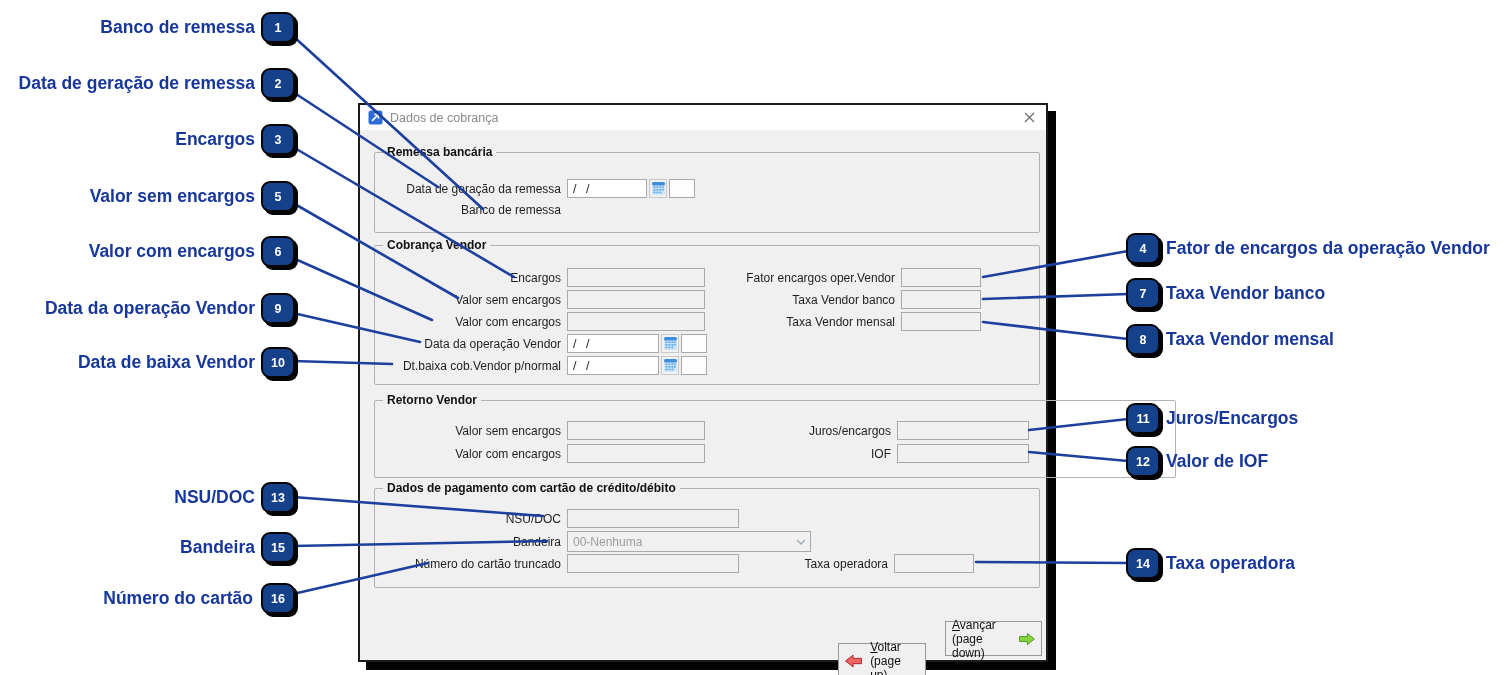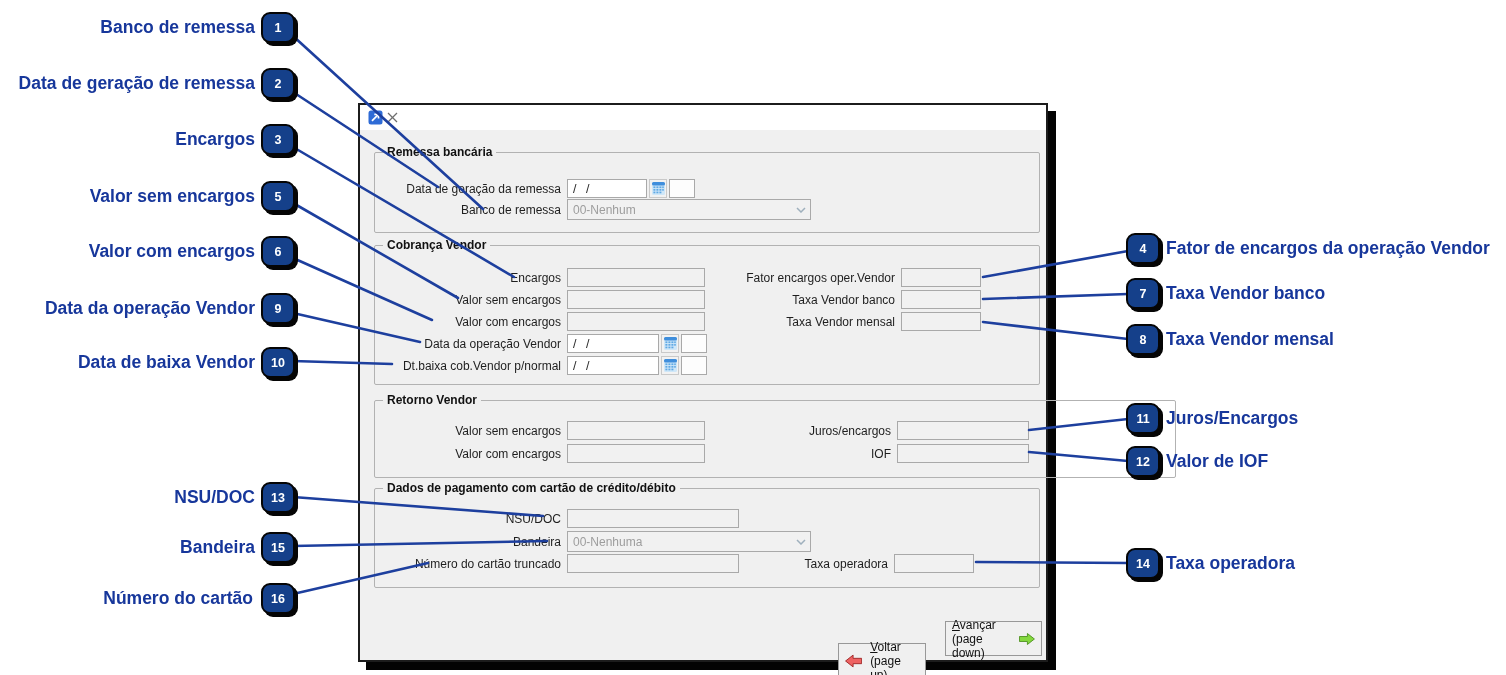--- a/index.html
+++ b/index.html
@@ -49,20 +49,21 @@
 <div id="stage">
 
   <div id="dlg">
 
     <div id="titlebar">
       <svg class="tb-icon" viewBox="0 0 15 15">
         <rect x="0.5" y="0.5" width="14" height="14" rx="2.5" fill="#2e6bd6"></rect>
         <line x1="4" y1="10.8" x2="10.2" y2="4.6" stroke="#ffffff" stroke-width="1.7"></line>
         <polyline points="6.3,4.3 10.5,4.3 10.5,8.5" fill="none" stroke="#ffffff" stroke-width="1.7"></polyline>
       </svg>
+      <span id="title-text">Dados de cobrança</span>
       <span id="close-btn">
         <svg width="11" height="11" viewBox="0 0 11 11">
           <line x1="1" y1="1" x2="10" y2="10" stroke="#6e6e6e" stroke-width="1.3"></line>
           <line x1="10" y1="1" x2="1" y2="10" stroke="#6e6e6e" stroke-width="1.3"></line>
         </svg>
       </span>
     </div>
 
     <div class="grp" style="left:14px;top:47px;width:666px;height:81px;">
       <span class="grp-title">Remessa bancária</span>
@@ -85,26 +86,20 @@
               <rect x="1.4" y="9.6" width="2" height="1.7"></rect>
                 <rect x="4.4" y="9.6" width="2" height="1.7"></rect>
                 <rect x="7.4" y="9.6" width="2" height="1.7"></rect>
             </g>
           </svg>
         </button>
         <span class="aux"></span>
       </div>
       <div class="frow" style="left:0;top:46px;height:21px;">
         <span class="flbl" style="width:186px;">Banco de remessa</span>
-        <span class="combo" style="width:244px;">
-          <span>00-Nenhum</span>
-          <svg width="10" height="6" viewBox="0 0 10 6">
-            <polyline points="1,1 5,5 9,1" fill="none" stroke="#9fb0bd" stroke-width="1.5"></polyline>
-          </svg>
-        </span>
       </div>
     </div>
 
     <div class="grp" style="left:14px;top:140px;width:666px;height:140px;">
       <span class="grp-title">Cobrança Vendor</span>
       <div class="frow" style="left:0;top:22px;">
         <span class="flbl" style="width:186px;">Encargos</span>
         <span class="tin" style="width:138px;"></span>
       </div>
       <div class="frow" style="left:0;top:44px;">

